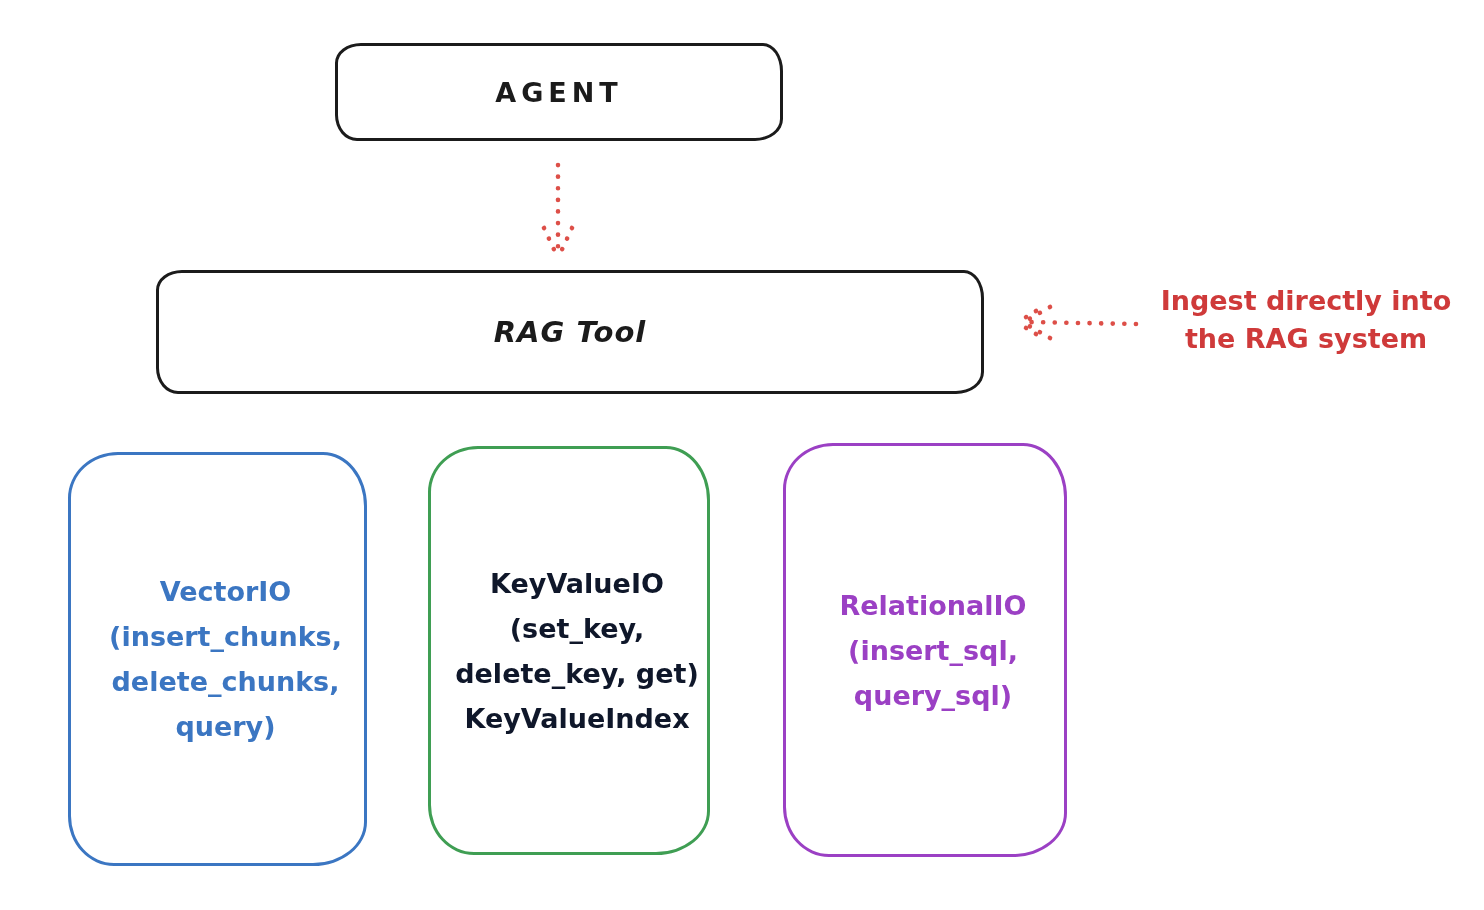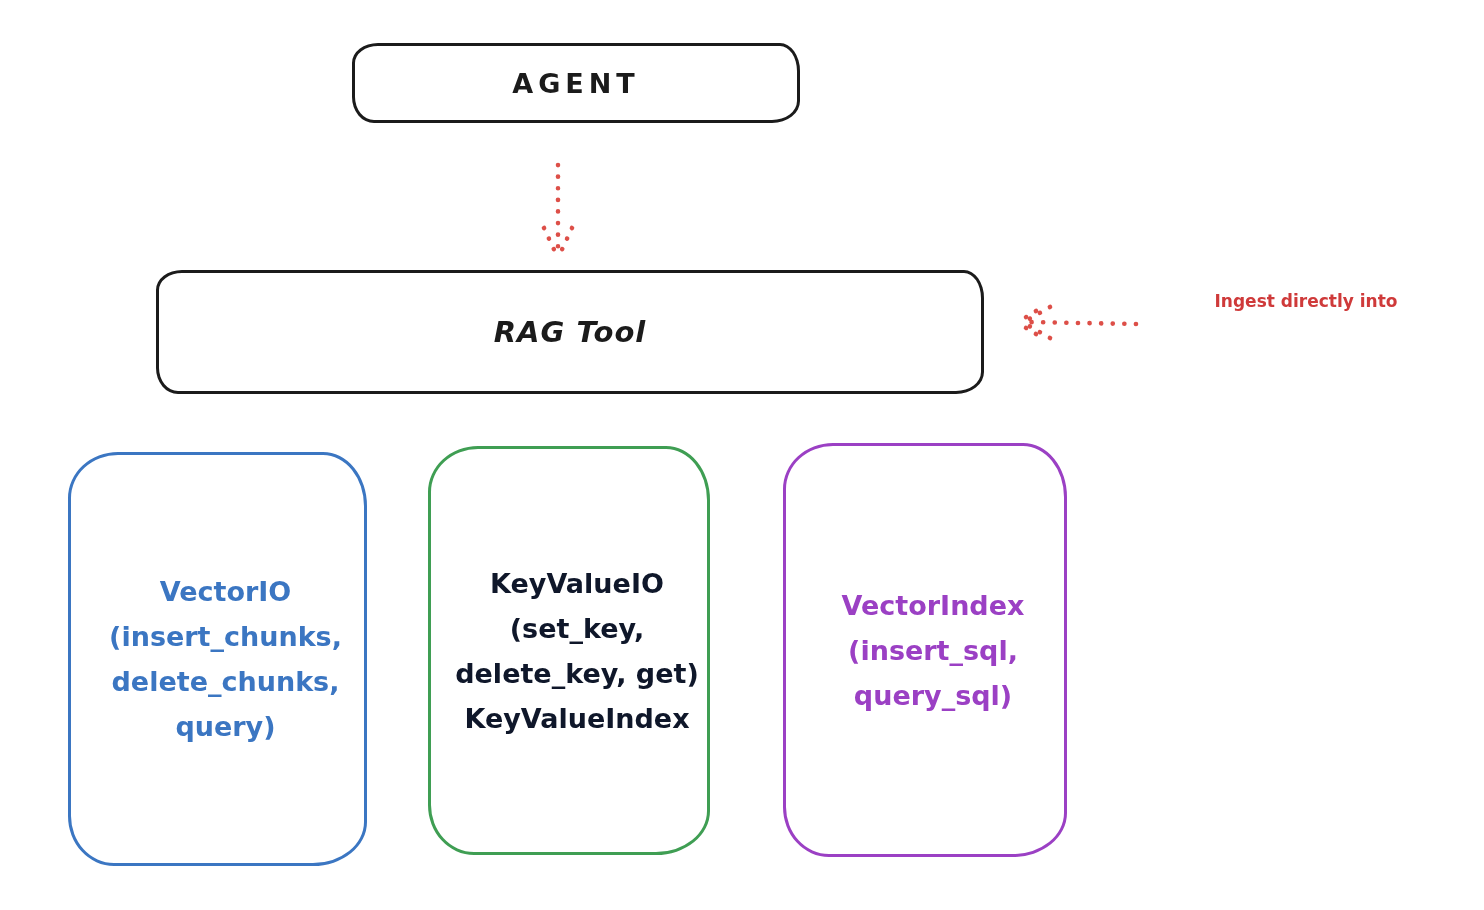--- a/index.html
+++ b/index.html
@@ -17,21 +17,21 @@
   
   .sketch-box {
     position: absolute;
     border: 3px solid #1b1b1b;
     border-radius: 26px 20px 28px 22px / 20px 28px 22px 26px;
     background: #ffffff;
     display: flex;
     align-items: center;
     justify-content: center;
   }
-  .box-agent   { left: 352px; top: 43px;  width: 448px; height: 80px; }
+  .box-agent   { left: 335px; top: 43px;  width: 448px; height: 98px; }
   .box-ragtool { left: 156px; top: 270px; width: 828px; height: 124px; font-style: italic; }
 
   .box-label {
     color: #1b1b1b;
     font-weight: bold;
     font-size: 27px;
   }
   .box-agent .box-label   { letter-spacing: 5px; }
   .box-ragtool .box-label { font-size: 29px; letter-spacing: 1px; }
 
@@ -47,21 +47,21 @@
     stroke-dasharray: 0.1 11.5;
   }
 
   
   .annotation {
     position: absolute;
     left: 1136px; top: 282px; width: 340px;
     text-align: center;
     color: #cf3a3a;
     font-weight: bold;
-    font-size: 17px;
+    font-size: 27px;
     line-height: 38px;
   }
 
   
   .card {
     position: absolute;
     background: #ffffff;
     border: 3px solid;
     border-radius: 50px 44px 54px 46px / 46px 54px 44px 50px;
     display: flex;
@@ -106,35 +106,36 @@
   <svg class="arrow-svg arrow-left" width="126" height="50" viewBox="0 0 126 50">
     <path d="M122,26 L12,24"></path>
     <path d="M36,9 L10,24"></path>
     <path d="M36,40 L10,25"></path>
     <path d="M22,13 L4,24"></path>
     <path d="M22,36 L4,25"></path>
   </svg>
 
   <div class="annotation">
     <div>Ingest directly into</div>
+    <div>the RAG system</div>
   </div>
 
   <div class="card card-vector">
     <div class="methods">VectorIO
 (insert_chunks,
 delete_chunks,
 query)</div>
   </div>
 
   <div class="card card-keyvalue">
     <div class="methods">KeyValueIO
 (set_key,
 delete_key, get)</div>
     <div class="index-name">KeyValueIndex</div>
   </div>
 
   <div class="card card-relational">
-    <div class="methods">VectorIndex
+    <div class="methods">RelationalIO
 (insert_sql,
 query_sql)</div>
   </div>
 
 </div>
 
 </body></html>

